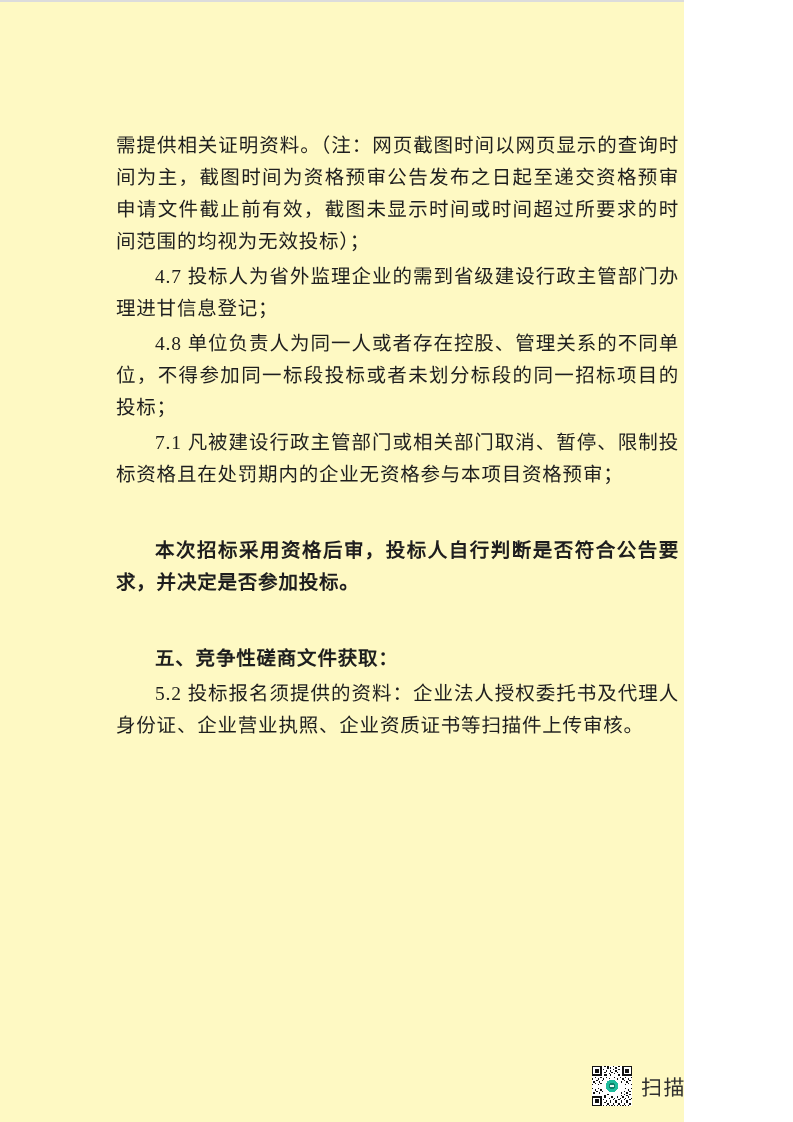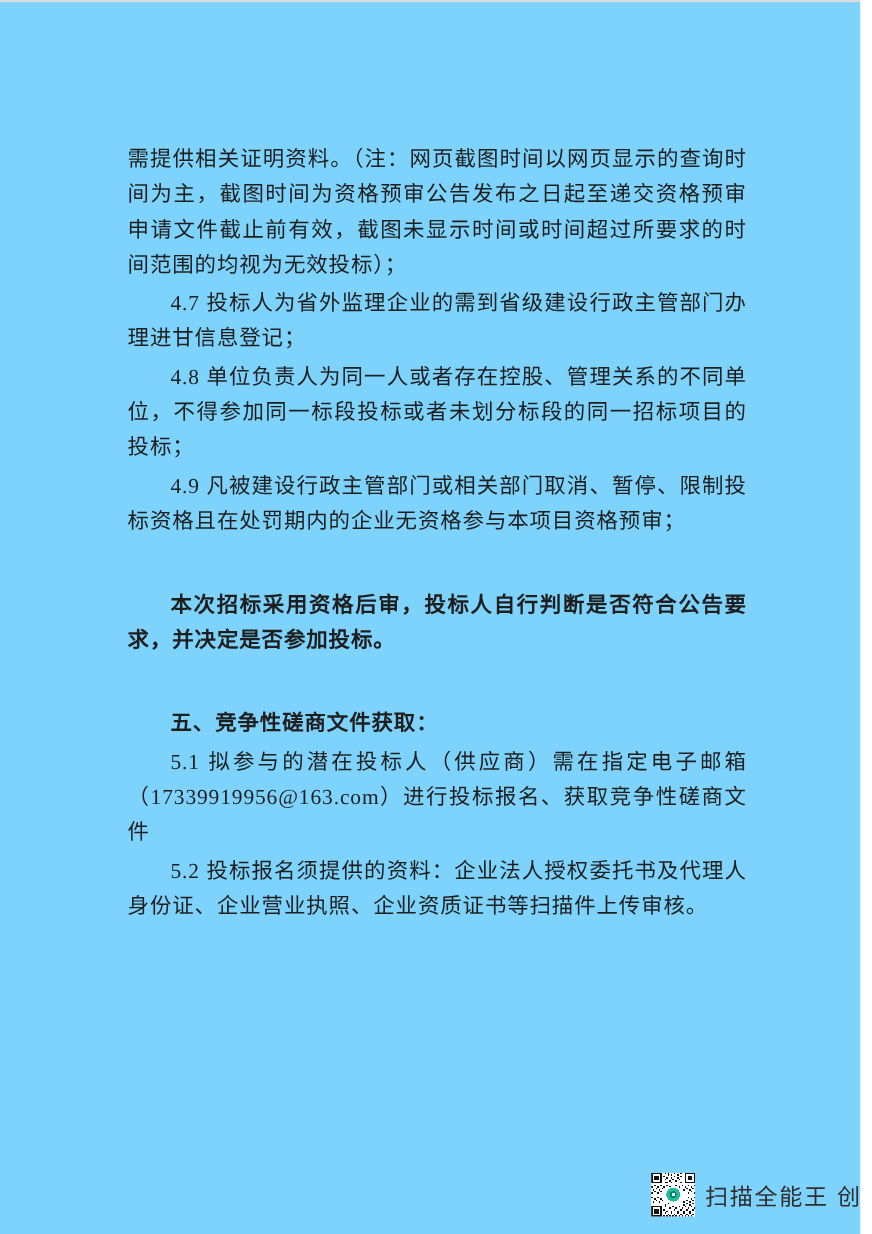--- a/index.html
+++ b/index.html
@@ -2,23 +2,23 @@
 <html lang="zh-CN"><head>
 <meta charset="utf-8">
 <style>
   html, body {
     margin: 0;
     padding: 0;
     background: #ffffff;
   }
   .page {
     position: relative;
-    width: 782px;
+    width: 684px;
     height: 1122px;
-    background: #7dd3fc;
+    background: #fef9c3;
     overflow: hidden;
     font-family: "Liberation Serif", serif;
     color: #1e1e1e;
   }
   .top-edge {
     position: absolute;
     top: 0; left: 0; right: 0;
     height: 2px;
     background: #dcdcdc;
   }
@@ -75,24 +75,23 @@
 <body>
 
 <div class="page">
 
   <div class="top-edge"></div>
 
   <div class="text-block">
       <p class="para no-indent"><span class="">需提供相关证明资料。（注：网页截图时间以网页显示的查询时间为主，截图时间为资格预审公告发布之日起至递交资格预审申请文件截止前有效，截图未显示时间或时间超过所要求的时间范围的均视为无效投标）；</span></p>
       <p class="para"><span class="">4.7 投标人为省外监理企业的需到省级建设行政主管部门办理进甘信息登记；</span></p>
       <p class="para"><span class="">4.8 单位负责人为同一人或者存在控股、管理关系的不同单位，不得参加同一标段投标或者未划分标段的同一招标项目的投标；</span></p>
-      <p class="para"><span class="">4.9 凡被建设行政主管部门或相关部门取消、暂停、限制投标资格且在处罚期内的企业无资格参与本项目资格预审；</span></p>
+      <p class="para"><span class="">7.1 凡被建设行政主管部门或相关部门取消、暂停、限制投标资格且在处罚期内的企业无资格参与本项目资格预审；</span></p>
       <p class="para bold"><span class="">本次招标采用资格后审，投标人自行判断是否符合公告要求，并决定是否参加投标。</span></p>
       <p class="para bold"><span class="">五、竞争性磋商文件获取：</span></p>
-      <p class="para"><span class="">5.1 拟参与的潜在投标人（供应商）需在指定电子邮箱（17339919956@163.com）进行投标报名、获取竞争性磋商文件</span></p>
       <p class="para"><span class="">5.2 投标报名须提供的资料：企业法人授权委托书及代理人身份证、企业营业执照、企业资质证书等扫描件上传审核。</span></p>
     </div>
 
   <div class="watermark">
     <svg class="qr" viewBox="0 0 29 29" xmlns="http://www.w3.org/2000/svg" shape-rendering="crispEdges">
       <rect x="0" y="0" width="29" height="29" fill="#ffffff"></rect>
 
       <rect x="0" y="0" width="7" height="7" fill="#111"></rect>
       <rect x="1" y="1" width="5" height="5" fill="#fff"></rect>
       <rect x="2" y="2" width="3" height="3" fill="#111"></rect>

